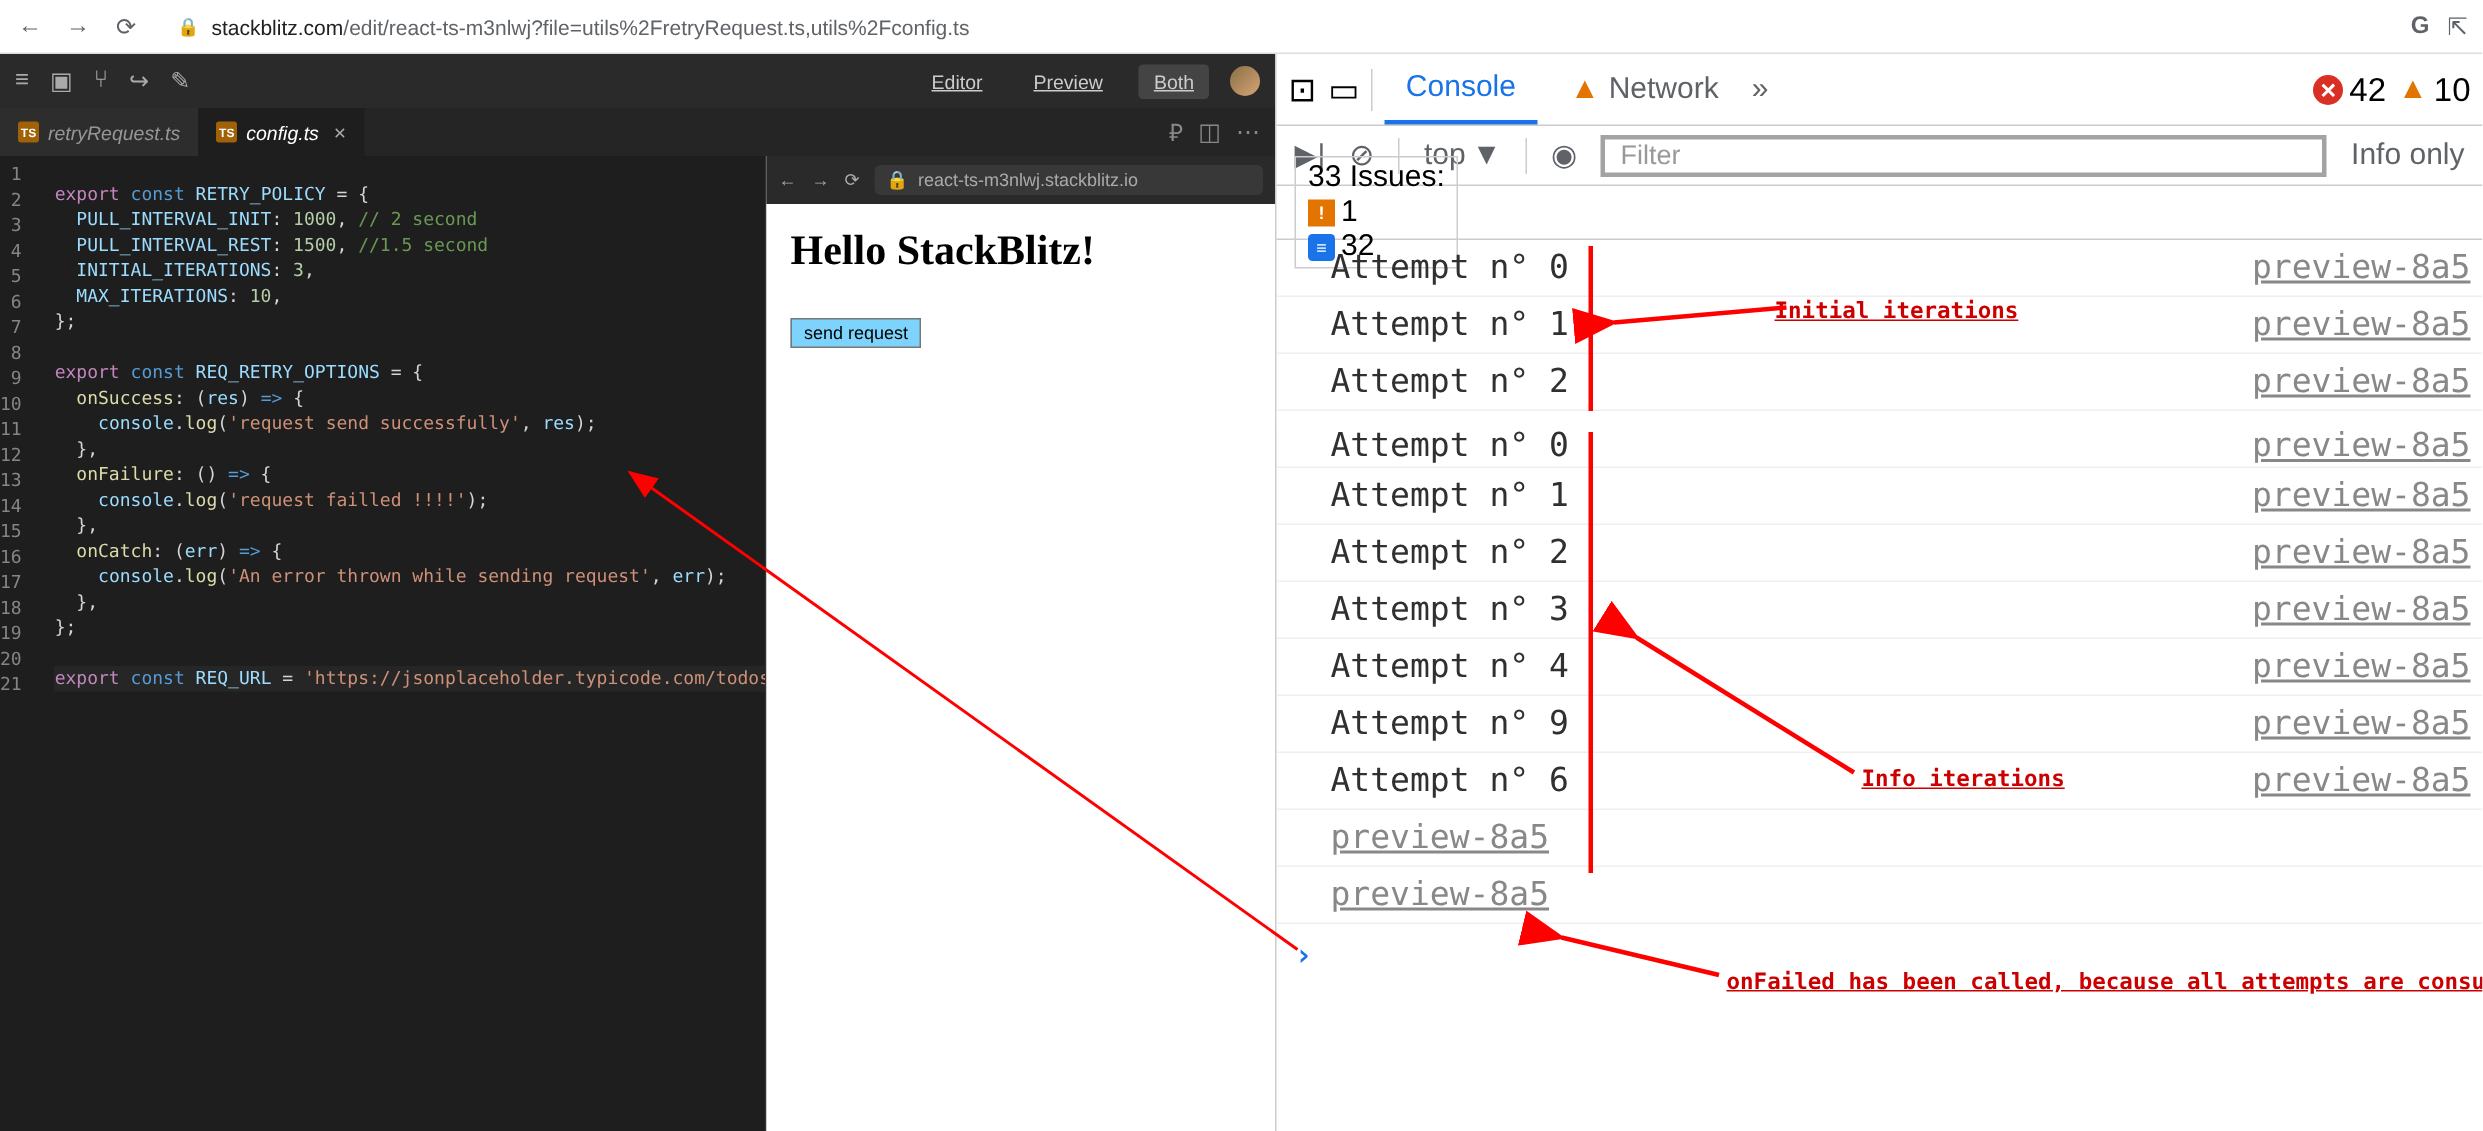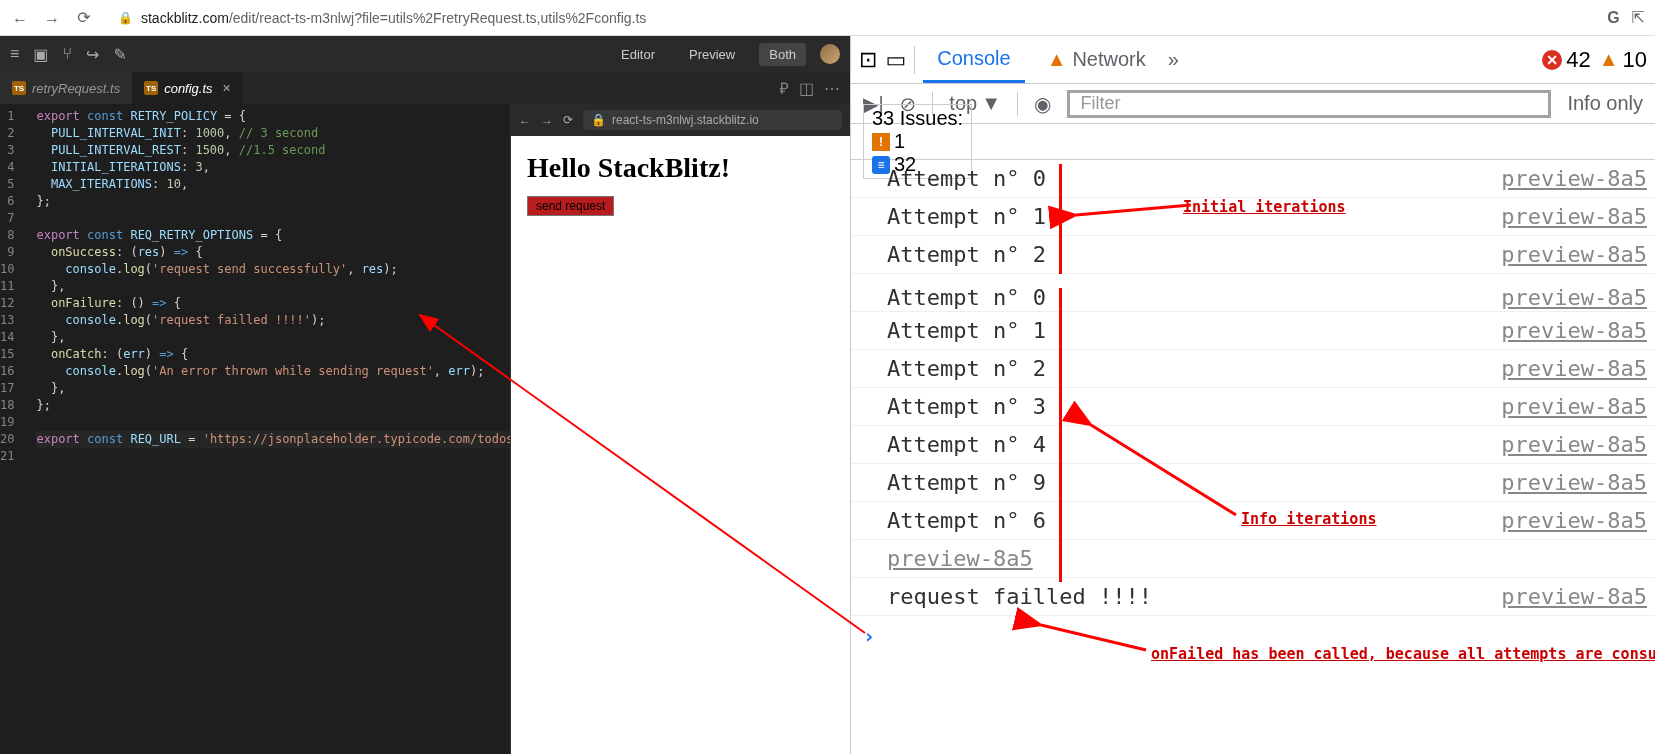--- a/index.html
+++ b/index.html
@@ -16,54 +16,54 @@
 .google-g { font-family: Arial; font-weight: bold; }
 
 
 .main { display: flex; height: calc(754px - 36px); }
 .left-pane { width: 850px; display: flex; flex-direction: column; background: #1e1e1e; }
 .right-pane { flex: 1; background: #fff; border-left: 1px solid #ccc; display: flex; flex-direction: column;}
 
 
 .sb-header { height: 36px; background: #2a2a2a; display: flex; align-items: center; padding: 0 10px; gap: 14px; color: #aaa; }
 .sb-header .spacer { flex: 1; }
-.sb-header .view-btn { padding: 4px 10px; font-size: 13px; color: #ccc; }
+.sb-header .view-btn { padding: 4px 10px; font-size: 13px; color: #ccc; text-decoration: underline; }
 .sb-header .view-btn.active { background: #444; border-radius: 3px; }
 .avatar { width: 20px; height: 20px; border-radius: 50%; background: linear-gradient(135deg,#8b6f47,#d4a574); }
 
 
 .tabs { height: 32px; background: #252526; display: flex; align-items: stretch; }
 .tab { display: flex; align-items: center; padding: 0 12px; gap: 6px; font-size: 13px; color: #969696; font-style: italic; }
 .tab.active { background: #1e1e1e; color: #fff; font-style: italic; }
 .tab.inactive { background: #2d2d2d; }
 .tab-icon { width: 14px; height: 14px; background: #a16207; color: #fff; font-size: 8px; display: flex; align-items: center; justify-content: center; font-weight: bold; border-radius: 2px; font-style: normal; }
 .tab-close { font-size: 14px; color: #aaa; margin-left: 4px; font-style: normal;}
 .tabs-right { margin-left: auto; display: flex; align-items: center; gap: 10px; padding-right: 10px; color: #888; }
 
 
 .editor-split { display: flex; flex: 1; min-height: 0; }
 .editor { width: 510px; display: flex; font-family: Consolas, Monaco, monospace; font-size: 12px; line-height: 17px; background: #1e1e1e; }
 .gutter { width: 40px; text-align: right; color: #858585; padding: 4px 12px 0 0; }
-.code { flex: 1; padding: 4px 0 0 10px; color: #d4d4d4; white-space: pre; }
+.code { flex: 1; padding: 4px 0 0 10px; color: #d4d4d4; white-space: pre; margin-top: 13px; }
 .kw { color: #c586c0; }
 .kw2 { color: #569cd6; }
 .var { color: #9cdcfe; }
 .fn { color: #dcdcaa; }
 .str { color: #ce9178; }
 .num { color: #b5cea8; }
 .cmt { color: #6a9955; }
 .hl-line { background: rgba(255,255,255,0.04); display: inline-block; width: 100%; }
 
 
 .preview { flex: 1; background: #fff; display: flex; flex-direction: column; border-left: 1px solid #333; }
 .preview-bar { height: 32px; background: #2a2a2a; display: flex; align-items: center; padding: 0 8px; gap: 10px; color: #aaa; font-size: 12px; }
 .preview-bar .url { flex: 1; display: flex; align-items: center; gap: 6px; background: #383838; border-radius: 4px; padding: 3px 8px; }
 .preview-content { flex: 1; padding: 16px; background: #fff; position: relative;}
 .preview-content h1 { font-family: "Times New Roman", serif; font-size: 28px; font-weight: bold; color: #000; }
-.preview-content button { margin-top: 12px; padding: 2px 8px; font-size: 12px; border: 1px solid #767676; background: #b91c1c; }
+.preview-content button { margin-top: 28px; padding: 2px 8px; font-size: 12px; border: 1px solid #767676; background: #7dd3fc; }
 
 
 .dt-header { height: 48px; border-bottom: 1px solid #ccc; display: flex; align-items: center; padding: 0 8px; gap: 8px; }
 .dt-tab { padding: 0 14px; height: 100%; display: flex; align-items: center; font-size: 20px; color: #5f6368; gap: 6px; }
 .dt-tab.active { color: #1a73e8; border-bottom: 3px solid #1a73e8; }
 .dt-warn-tri { color: #e37400; }
 .dt-more { font-size: 20px; color: #5f6368; }
 .dt-right { margin-left: auto; display: flex; align-items: center; gap: 8px; font-size: 22px; }
 .dt-err-badge { display: flex; align-items: center; gap: 4px; }
 .dt-err-circle { background: #d93025; color: #fff; border-radius: 50%; width: 20px; height: 20px; display: flex; align-items: center; justify-content: center; font-size: 14px; font-weight: bold;}
@@ -157,21 +157,21 @@
             <div>14</div>
             <div>15</div>
             <div>16</div>
             <div>17</div>
             <div>18</div>
             <div>19</div>
             <div>20</div>
             <div>21</div>
         </div>
         <div class="code"><span class="kw">export</span> <span class="kw2">const</span> <span class="var">RETRY_POLICY</span> = {
-  <span class="var">PULL_INTERVAL_INIT</span>: <span class="num">1000</span>, <span class="cmt">// 3 second</span>
+  <span class="var">PULL_INTERVAL_INIT</span>: <span class="num">1000</span>, <span class="cmt">// 2 second</span>
   <span class="var">PULL_INTERVAL_REST</span>: <span class="num">1500</span>, <span class="cmt">//1.5 second</span>
   <span class="var">INITIAL_ITERATIONS</span>: <span class="num">3</span>,
   <span class="var">MAX_ITERATIONS</span>: <span class="num">10</span>,
 };
 
 <span class="kw">export</span> <span class="kw2">const</span> <span class="var">REQ_RETRY_OPTIONS</span> = {
   <span class="fn">onSuccess</span>: (<span class="var">res</span>) <span class="kw2">=&gt;</span> {
     <span class="var">console</span>.<span class="fn">log</span>(<span class="str">'request send successfully'</span>, <span class="var">res</span>);
   },
   <span class="fn">onFailure</span>: () <span class="kw2">=&gt;</span> {
@@ -294,21 +294,20 @@
           <span class="dt-row-src">preview-8a5</span>
         </div>
         <div class="dt-row">
           <span class="dt-row-msg">Attempt n° 6</span>
           <span class="dt-row-src">preview-8a5</span>
         </div>
         <div class="dt-row">
           <span class="dt-row-src">preview-8a5</span>
         </div>
         <div class="dt-row">
-          <span class="dt-row-msg">request failled !!!!</span>
           <span class="dt-row-src">preview-8a5</span>
         </div>
         <div class="dt-prompt">›</div>
 
       <div class="annot red-bar" style="left:208px; top:4px; height:110px;"></div>
       <div class="annot red-bar" style="left:208px; top:128px; height:294px;"></div>
 
       <div class="annot-label" style="left:332px; top:38px;">Initial iterations</div>
       <div class="annot-label" style="left:390px; top:350px;">Info iterations</div>
       <div class="annot-label" style="left:300px; top:485px;">onFailed has been called, because all attempts are consumed</div>

